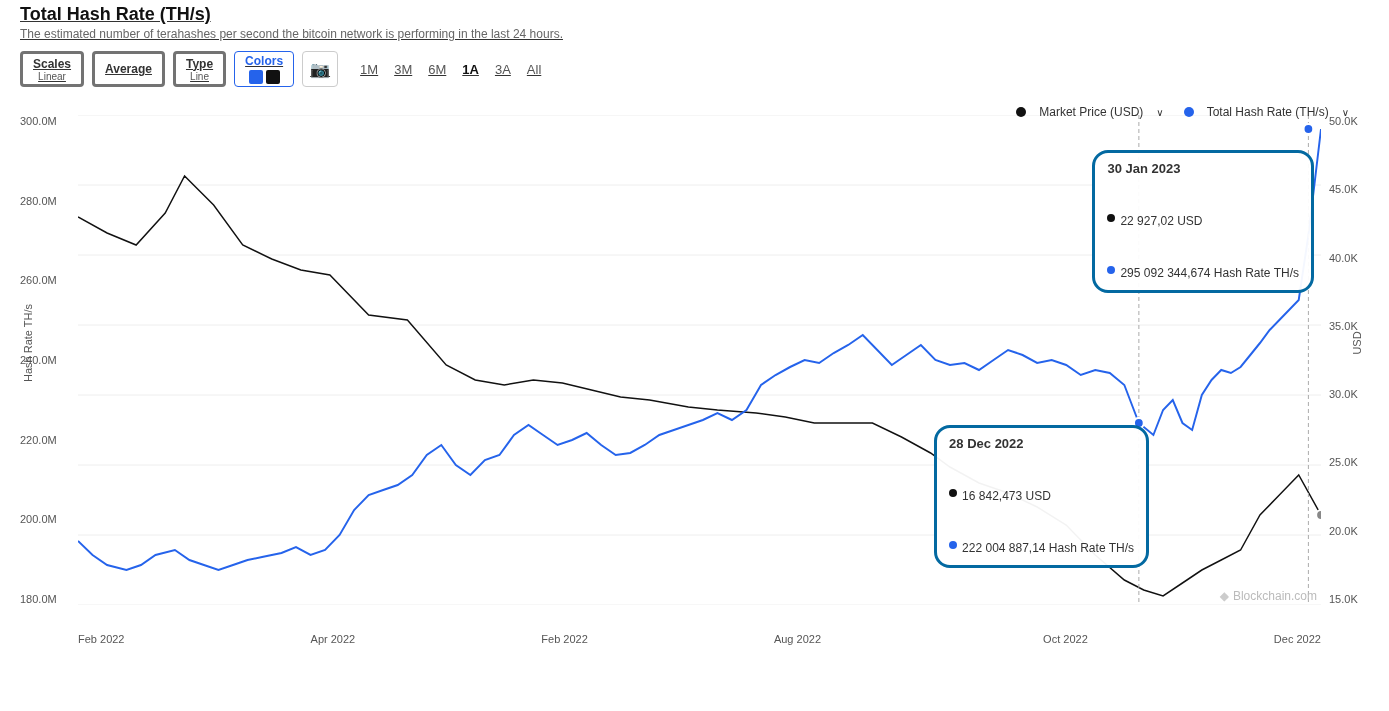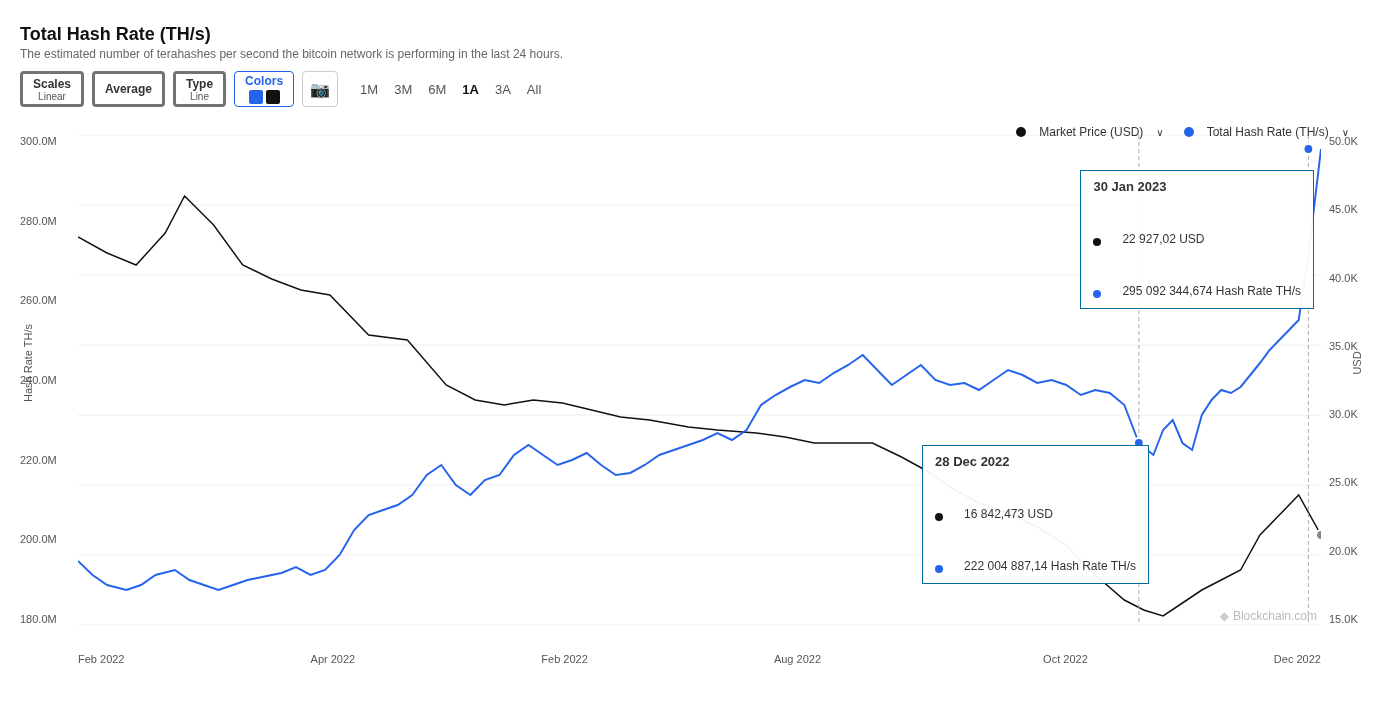--- a/index.html
+++ b/index.html
@@ -1,18 +1,18 @@
 <!DOCTYPE html>
 <html><head>
   <meta charset="utf-8">
   <style>
     * { margin: 0; padding: 0; box-sizing: border-box; }
     body { font-family: -apple-system, BlinkMacSystemFont, 'Segoe UI', Arial, sans-serif; background: #fff; color: #333; width: 1389px; height: 711px; overflow: hidden; }
 
-    .page { width: 1389px; height: 576px; padding: 24px 20px; }
+    .page { width: 1389px; height: 576px; padding: 4px 20px; text-decoration: underline; }
 
     .header { margin-bottom: 6px; }
     .chart-title { font-size: 18px; font-weight: 600; color: #111; }
     .chart-subtitle { font-size: 12px; color: #666; margin-top: 2px; }
 
     .toolbar { display: flex; align-items: center; gap: 8px; margin-top: 10px; margin-bottom: 8px; }
 
     .toolbar-btn {
       border: 3px solid #737373;
       background: #fff;
@@ -78,28 +78,28 @@
     .y-axis-left { position: absolute; left: 0; top: 20px; bottom: 40px; width: 58px; display: flex; flex-direction: column; justify-content: space-between; align-items: flex-start; padding-right: 8px; font-size: 11px; color: #555; }
     .y-axis-right { position: absolute; right: 0; top: 20px; bottom: 40px; width: 48px; display: flex; flex-direction: column; justify-content: space-between; align-items: flex-start; padding-left: 8px; font-size: 11px; color: #555; }
 
     .x-axis { position: absolute; bottom: 0; left: 58px; right: 48px; display: flex; justify-content: space-between; font-size: 11px; color: #555; align-items: flex-end; }
 
     .svg-chart { position: absolute; top: 20px; left: 58px; right: 48px; bottom: 40px; }
 
     .tooltip-box {
       position: absolute;
       background: rgba(255,255,255,0.95);
-      border: 1px solid #0369a1;
-      border-radius: 0;
+      border: 3px solid #0369a1;
+      border-radius: 16px;
       padding: 8px 12px;
       font-size: 12px;
       pointer-events: none;
     }
     .tooltip-date { font-weight: 700; font-size: 13px; margin-bottom: 4px; }
-    .tooltip-row { display: flex; align-items: flex-end; gap: 21px; margin-bottom: 2px; margin-top: 38px; }
+    .tooltip-row { display: flex; align-items: flex-start; gap: 5px; margin-bottom: 2px; margin-top: 38px; }
     .tooltip-dot { width: 8px; height: 8px; border-radius: 50%; }
 
     .watermark { position: absolute; bottom: 42px; right: 52px; font-size: 12px; color: #bbb; display: flex; align-items: center; gap: 4px; }
   </style>
 </head>
 <body>
 
 <div class="page">
   <div class="header">
     <div class="chart-title">Total Hash Rate (TH/s)</div>

